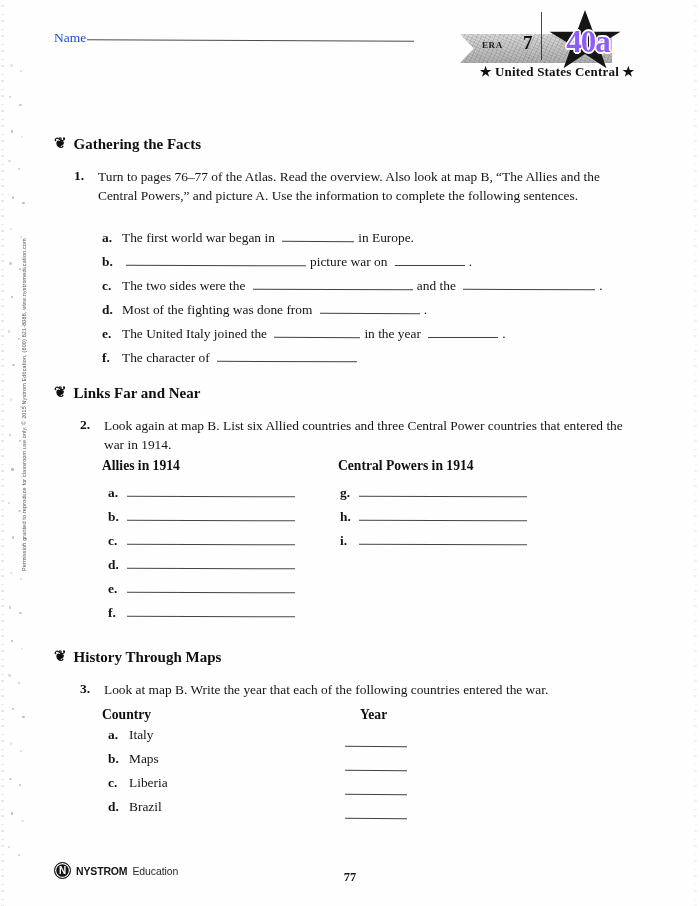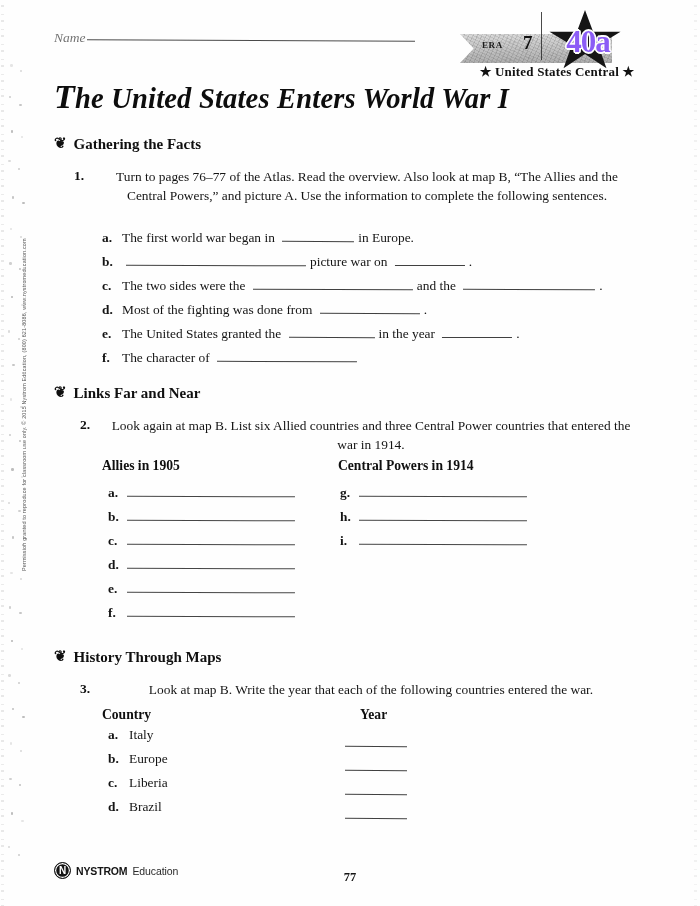--- a/index.html
+++ b/index.html
@@ -61,22 +61,21 @@
   .name-row {
     position: absolute;
     left: 54px;
     top: 30px;
     width: 360px;
     display: flex;
     align-items: baseline;
   }
   .name-label {
     font-size: 13.5px;
-    color: #737373;
-    font-style: italic;
+    color: #1d4ed8;
   }
   .name-rule {
     flex: 1;
     height: 0;
     margin-left: 1px;
     border-bottom: 1.1px solid #2a2a2a;
     transform: translateY(-1px) rotate(.22deg);
     opacity: .85;
   }
 
@@ -223,21 +222,21 @@
     font-weight: bold;
     font-size: 13.5px;
     color: #0f0f0f;
   }
   .qbody {
     position: absolute;
     font-family: "Liberation Serif", serif;
     font-size: 13.4px;
     line-height: 18.6px;
     color: #141414;
-    text-align: center;
+    text-align: left;
   }
 
   
   .sub-item {
     position: absolute;
     display: flex;
     align-items: baseline;
     font-family: "Liberation Serif", serif;
     font-size: 13.4px;
     color: #141414;
@@ -384,23 +383,20 @@
       <div class="star-shape"></div>
       <div class="num-40a">40a</div>
     </div>
     <div class="subject-line">
       <span>★</span>
       <span>United States Central</span>
       <span>★</span>
     </div>
   </div>
 
-  <div class="worksheet-title">
-    <span class="drop">T</span><span>he United States Enters World War I</span>
-  </div>
 
   <div class="section-head" style="left:54px; top:136px;">
     <span class="fleuron">❦</span>
     <span>Gathering the Facts</span>
   </div>
   <div class="qnum" style="left:74px; top:168px;">1.</div>
   <div class="qbody" style="left:98px; top:168px; width:538px;">Turn to pages 76–77 of the Atlas.  Read the overview.  Also look at map B, “The Allies and the Central Powers,” and picture A.  Use the information to complete the following sentences.</div>
 
   <div id="fill-in-list">
       <div class="sub-item" style="left: 102px; top: 228px;">
@@ -425,41 +421,41 @@
         <span class="txt">. </span>
       </div>
       <div class="sub-item" style="left: 102px; top: 300px;">
         <span class="sub-letter">d.</span>
         <span class="txt">Most of the fighting was done from </span>
         <span class="blank" style="width: 100px;"></span>
         <span class="txt">. </span>
       </div>
       <div class="sub-item" style="left: 102px; top: 324px;">
         <span class="sub-letter">e.</span>
-        <span class="txt">The United States granted the </span>
+        <span class="txt">The United Italy joined the </span>
         <span class="blank" style="width: 86px;"></span>
         <span class="txt">in the year </span>
         <span class="blank" style="width: 70px;"></span>
         <span class="txt">. </span>
       </div>
       <div class="sub-item" style="left: 102px; top: 348px;">
         <span class="sub-letter">f.</span>
         <span class="txt">The character of </span>
         <span class="blank" style="width: 140px;"></span>
       </div>
     </div>
 
   <div class="section-head" style="left:54px; top:385px;">
     <span class="fleuron">❦</span>
     <span>Links Far and Near</span>
   </div>
   <div class="qnum" style="left:80px; top:417px;">2.</div>
   <div class="qbody" style="left:104px; top:417px; width:534px;">Look again at map B.  List six Allied countries and three Central Power countries that entered the war in 1914.</div>
 
-  <div class="col-head" style="left:102px; top:458px;">Allies in 1905</div>
+  <div class="col-head" style="left:102px; top:458px;">Allies in 1914</div>
   <div class="col-head" style="left:338px; top:458px;">Central Powers in 1914</div>
 
   <div id="allies-list">
       <div class="list-row" style="left: 108px; top: 484px;">
         <span class="list-letter">a.</span>
         <span class="list-rule" style="width: 168px;"></span>
       </div>
       <div class="list-row" style="left: 108px; top: 508px;">
         <span class="list-letter">b.</span>
         <span class="list-rule" style="width: 168px;"></span>
@@ -506,21 +502,21 @@
   <div class="col-head" style="left:102px; top:707px;">Country</div>
   <div class="col-head" style="left:360px; top:707px;">Year</div>
 
   <div id="country-list">
       <div class="country-row" style="left: 108px; top: 727px;">
         <span class="country-letter">a.</span>
         <span>Italy</span>
       </div>
       <div class="country-row" style="left: 108px; top: 751px;">
         <span class="country-letter">b.</span>
-        <span>Europe</span>
+        <span>Maps</span>
       </div>
       <div class="country-row" style="left: 108px; top: 775px;">
         <span class="country-letter">c.</span>
         <span>Liberia</span>
       </div>
       <div class="country-row" style="left: 108px; top: 799px;">
         <span class="country-letter">d.</span>
         <span>Brazil</span>
       </div>
     </div>

